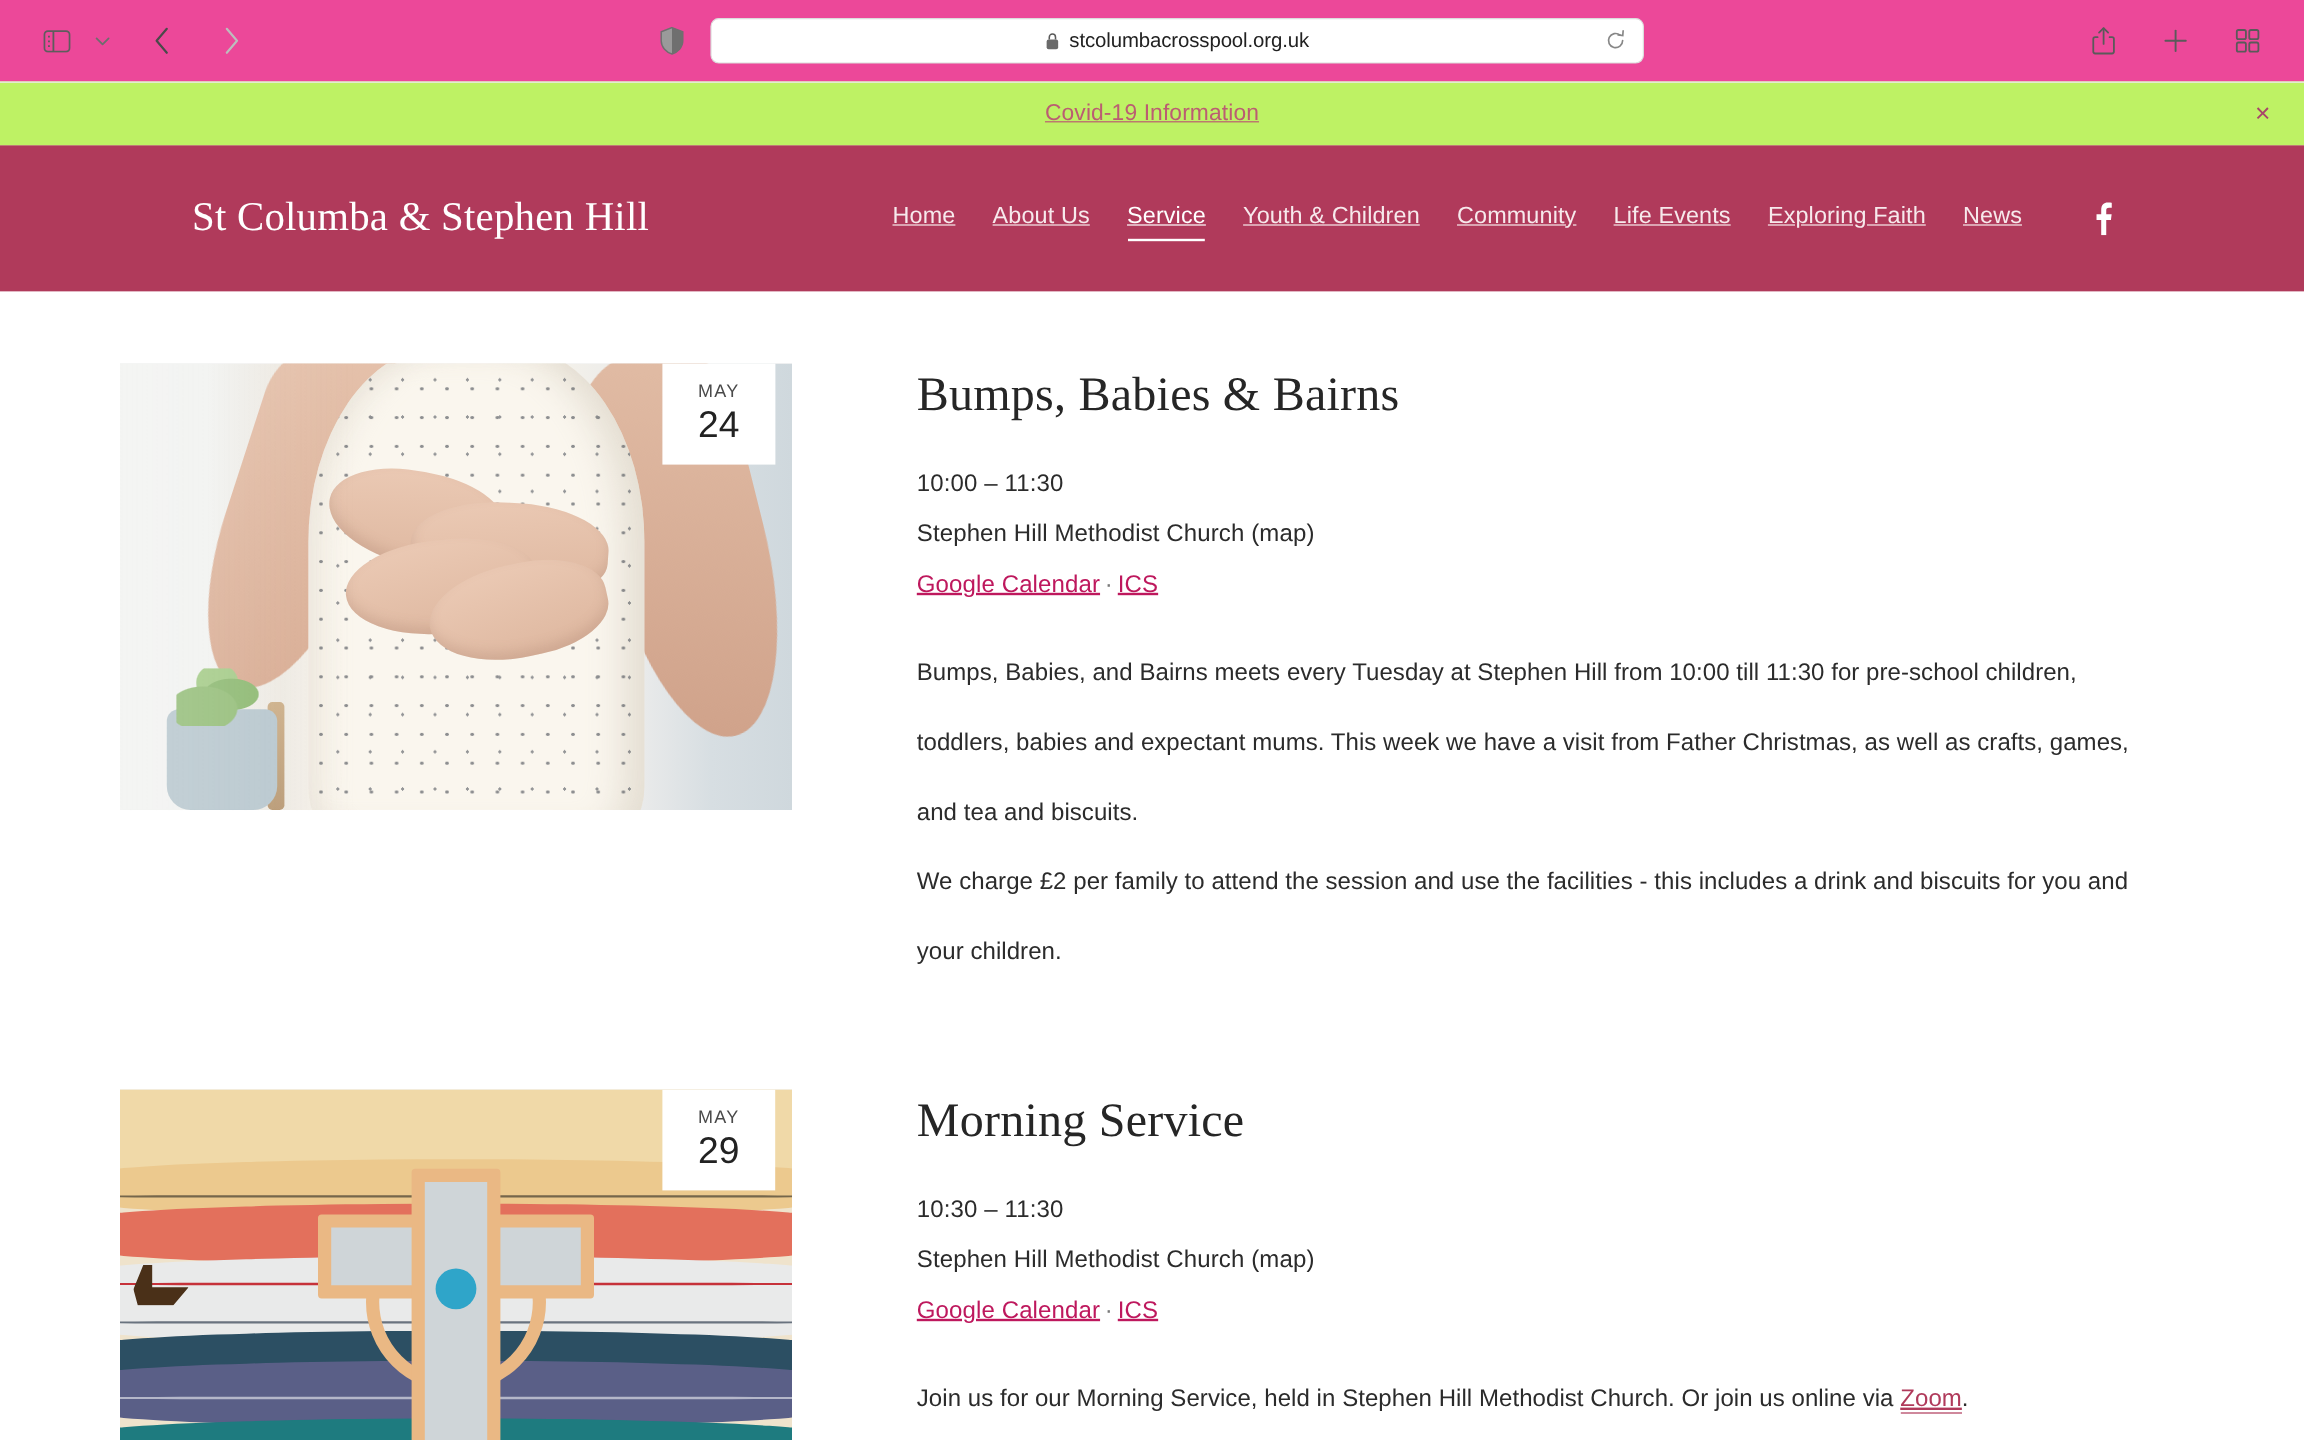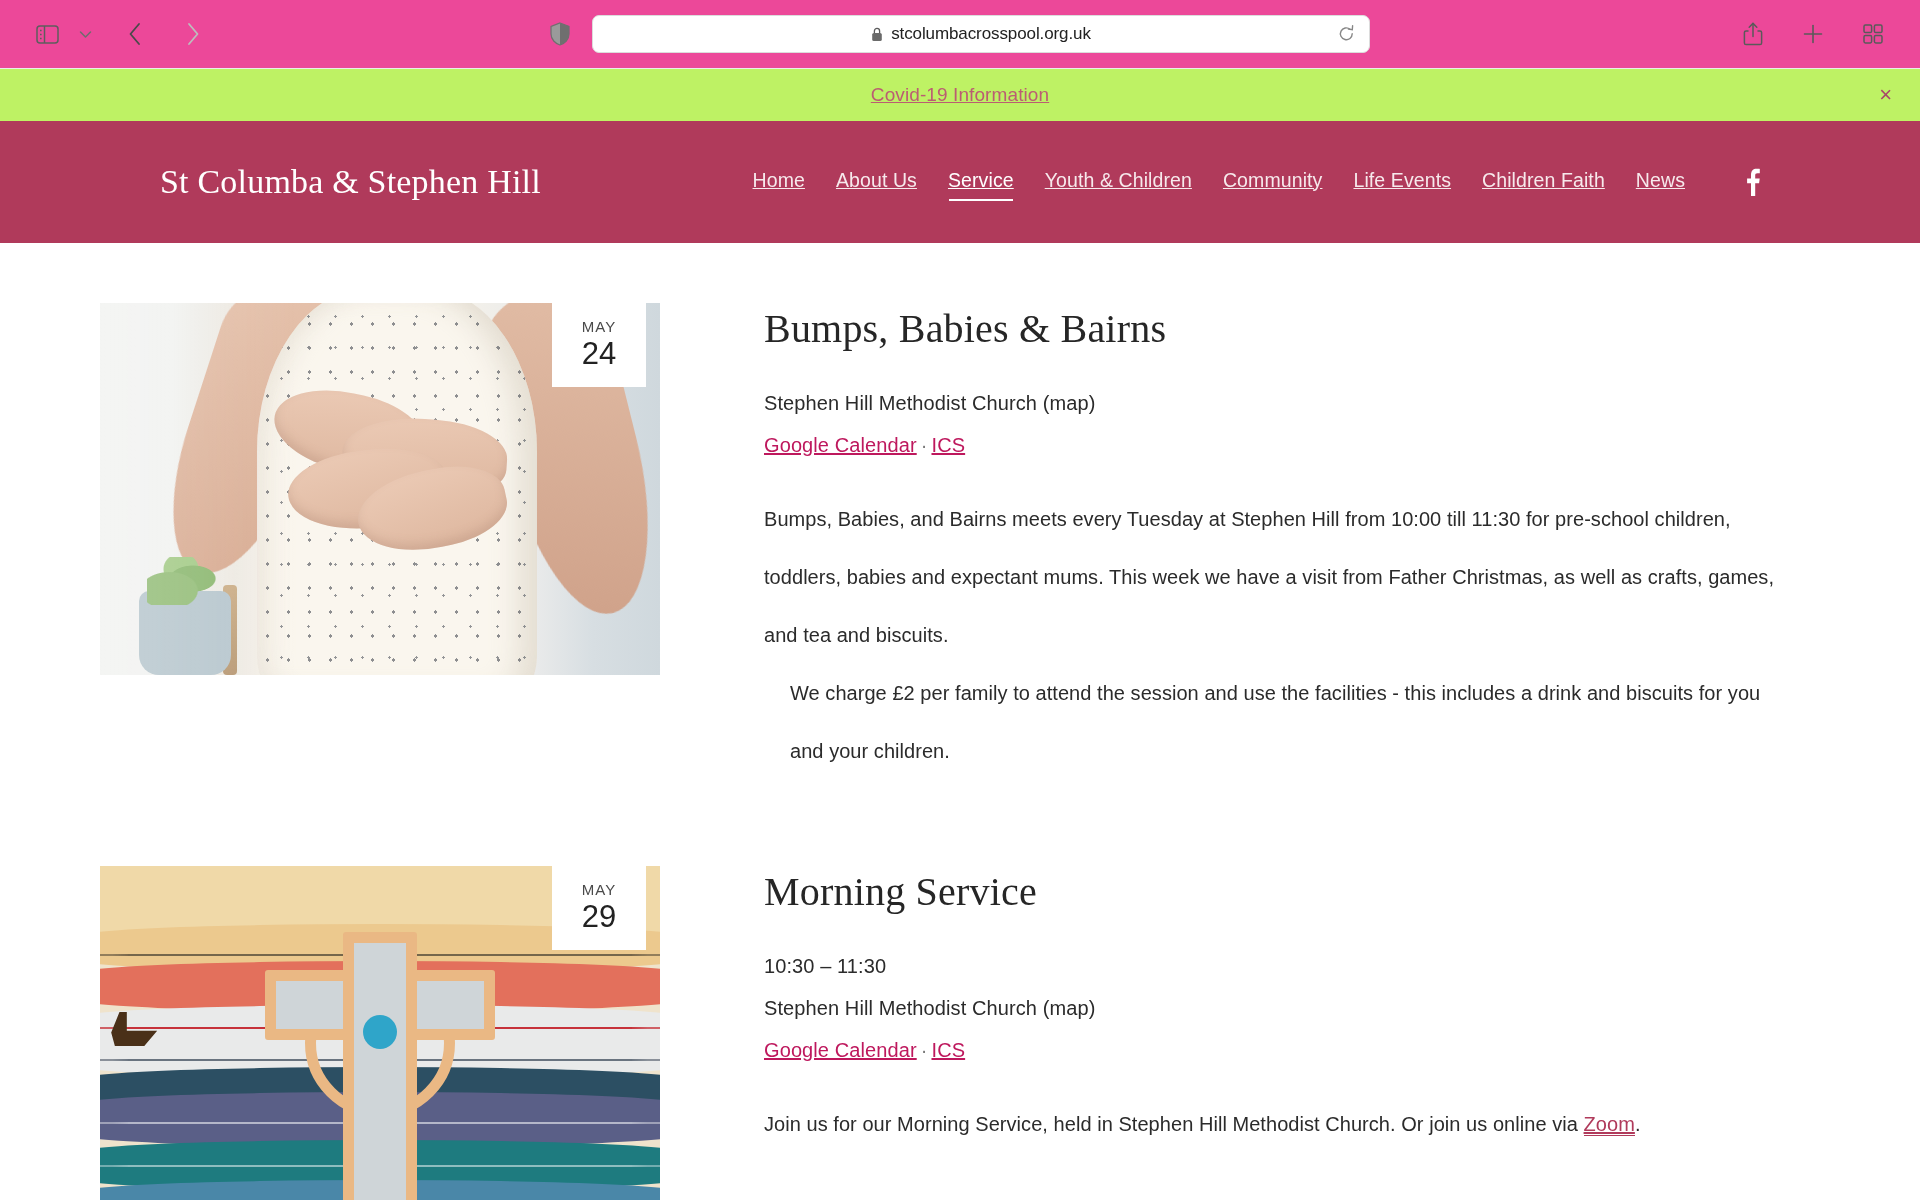--- a/index.html
+++ b/index.html
@@ -213,21 +213,21 @@
   .meta-link { color: #be185d; }
 
   .event-desc {
     margin-top: 24px;
     font-size: 20px;
     color: #2b2b2b;
     line-height: 58px;
     letter-spacing: 0.05px;
     max-width: 1030px;
   }
-  .event-desc p + p { margin-top: 0; margin-left: 26px; }
+  .event-desc p + p { margin-top: 0; }
   .inline-link {
     color: #b03a5b;
     border-bottom: 1.5px solid #b03a5b;
   }
 
   
   
   .photo-pregnancy {
     position: absolute; inset: 0;
     background:
@@ -488,21 +488,21 @@
 
 <header class="site-header">
   <div class="brand">St Columba &amp; Stephen Hill</div>
   <nav class="main-nav">
     <a class="nav-link" href="#">Home</a>
     <a class="nav-link" href="#">About Us</a>
     <a class="nav-link active" href="#">Service</a>
     <a class="nav-link" href="#">Youth &amp; Children</a>
     <a class="nav-link" href="#">Community</a>
     <a class="nav-link" href="#">Life Events</a>
-    <a class="nav-link" href="#">Children Faith</a>
+    <a class="nav-link" href="#">Exploring Faith</a>
     <a class="nav-link" href="#">News</a>
     <a class="fb-icon" href="#">
       <svg width="15" height="28" viewBox="0 0 15 28" fill="#ffffff">
         <path d="M10.2 28 V15.3 H14.1 L14.7 10.5 H10.2 V7.5 C10.2 6.1 10.6 5.2 12.6 5.2 H14.8 V0.9 C14.4 0.85 13.1 0.73 11.5 0.73 C8.3 0.73 6 2.7 6 6.9 V10.5 H2.1 V15.3 H6 V28 Z"></path>
       </svg>
     </a>
   </nav>
 </header>
 
 <main class="page">
@@ -527,20 +527,21 @@
         </div>
         <div class="date-badge">
           <span class="date-month">MAY</span>
           <span class="date-day">24</span>
         </div>
       </div>
     </div>
 
     <div class="event-body">
       <h2 class="event-title">Bumps, Babies &amp; Bairns</h2>
+      <div class="event-meta">10:00 – 11:30</div>
       <div class="event-meta">
         <span>Stephen Hill Methodist Church (map)</span>
       </div>
       <div class="event-meta">
         <a class="meta-link" href="#">Google Calendar</a><span class="meta-sep">·</span><a class="meta-link" href="#">ICS</a>
       </div>
       <div class="event-desc">
         <p>Bumps, Babies, and Bairns meets every Tuesday at Stephen Hill from 10:00 till 11:30 for pre-school children, toddlers, babies and expectant mums. This week we have a visit from Father Christmas, as well as crafts, games, and tea and biscuits.</p>
         <p>We charge £2 per family to attend the session and use the facilities - this includes a drink and biscuits for you and your children.</p>
       </div>

